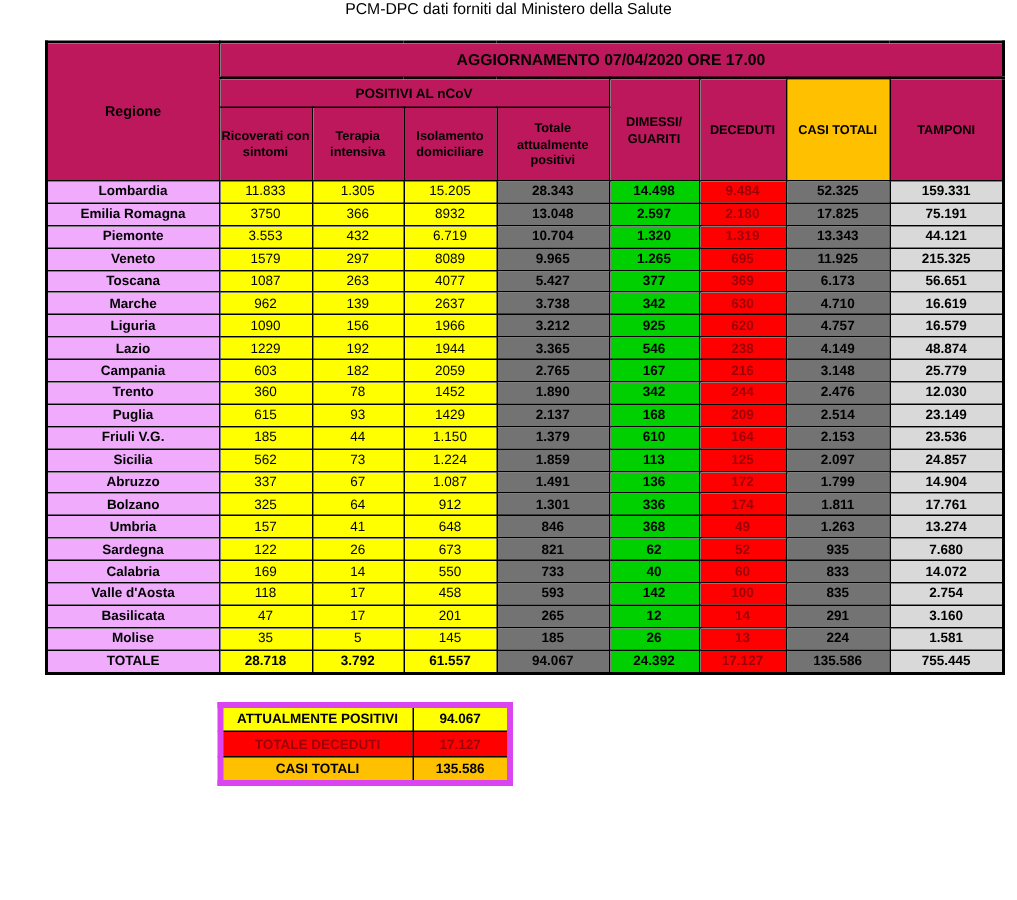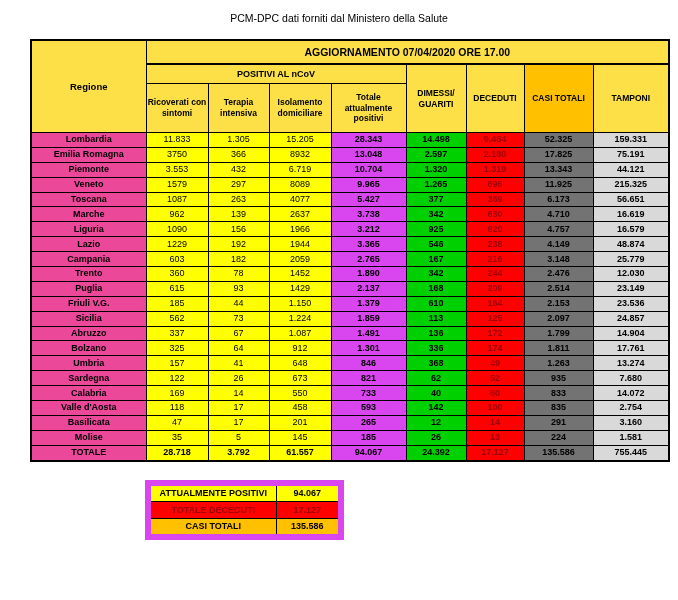--- a/index.html
+++ b/index.html
@@ -1,36 +1,36 @@
 <!DOCTYPE html>
 <html><head>
 <meta charset="utf-8">
 <style>
   html,body{margin:0;padding:0;background:#ffffff;}
   body{width:678px;height:600px;font-family:"Liberation Sans",sans-serif;color:#000;overflow:hidden;}
-  .page-title{padding-top:12px;text-align:center;font-size:10.5px;letter-spacing:0;}
+  .page-title{padding-top:0;text-align:center;font-size:10.5px;letter-spacing:0;}
   table{border-collapse:collapse;table-layout:fixed;}
   #main-table{margin:15px 0 0 30px;width:638px;border:2px solid #000;}
   #main-table th,#main-table td{border:1px solid #000;text-align:center;vertical-align:middle;padding:0;overflow:hidden;}
-  #main-table thead th{background:#fde047;font-weight:bold;}
+  #main-table thead th{background:#be185d;font-weight:bold;}
   .hdr-update{height:22px;font-size:10.5px;border-bottom:2px solid #000 !important;}
   .hdr-region{font-size:9.5px;}
   .hdr-group{height:18px;font-size:9px;}
   .hdr-sub{height:48px;font-size:8.5px;line-height:1.25;}
   .hdr-orange{background:#ffc000 !important;}
   #main-table tbody td{height:13.9px;font-size:9px;line-height:1;}
-  .c-region{background:#ec4899;font-weight:bold;}
+  .c-region{background:#f0abfc;font-weight:bold;}
   .c-yellow{background:#ffff00;font-weight:400;}
-  .c-yellow-b{background:#d946ef;font-weight:bold;margin-top:24px;}
+  .c-yellow-b{background:#737373;font-weight:bold;margin-top:24px;}
   .c-green{background:#00d000;font-weight:bold;margin-left:18px;}
   .c-red{background:#ff0000;color:#9c0006;font-weight:bold;}
   .c-orange{background:#737373;font-weight:bold;}
   .c-gray{background:#d9d9d9;font-weight:bold;margin-left:24px;}
   tr.totale td{border-top:2px solid #000;font-weight:bold;height:15px;}
-  #summary-table{margin:18px 0 0 145px;width:193px;border:6px solid #d946ef;}
+  #summary-table{margin:18px 0 0 145px;width:193px;border:4px solid #d946ef;}
   #summary-table td{border:1px solid #000;text-align:center;vertical-align:middle;height:15.5px;font-size:9px;font-weight:bold;padding:0;}
   .s-yellow td{background:#ffff00;color:#000;}
   .s-green td{background:#00d000;color:#186018;}
   .s-red td{background:#ff0000;color:#9c0006;}
   .s-orange td{background:#ffc000;color:#000;}
   .s-val{font-size:9.5px;}
 </style>
 </head>
 <body>
 

